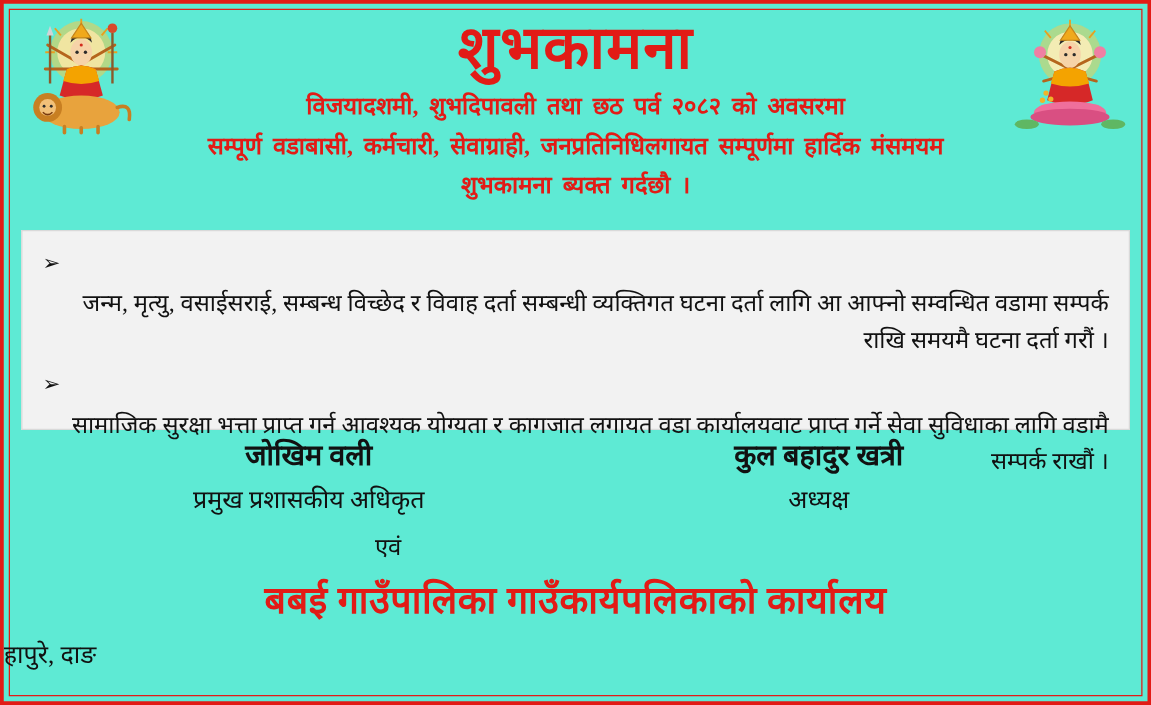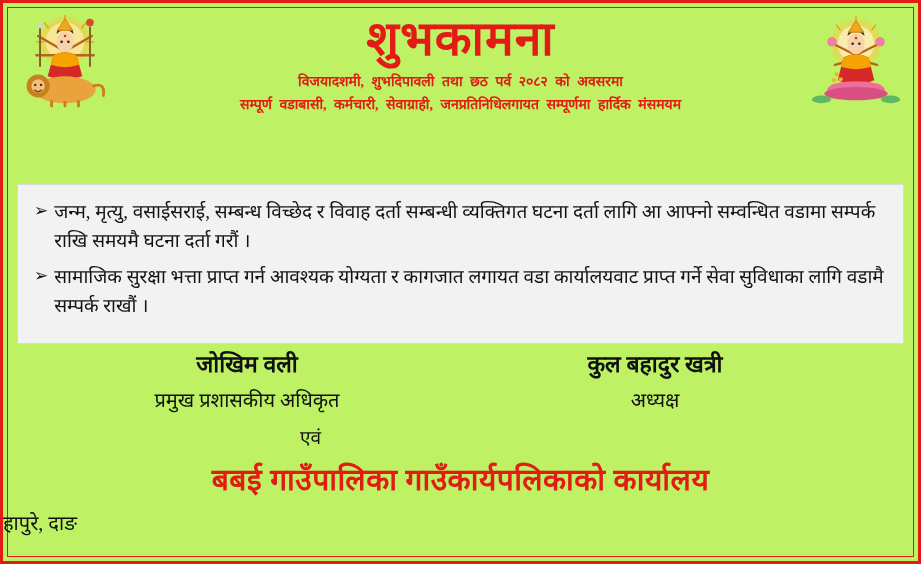--- a/index.html
+++ b/index.html
@@ -13,21 +13,21 @@
     font-family: "Liberation Sans", sans-serif;
     overflow: hidden;
   }
 
   .card {
     position: relative;
     width: 921px;
     height: 564px;
     box-sizing: border-box;
     border: 3px solid #e21b16;
-    background: #bef264;
+    background: #5eead4;
     overflow: hidden;
   }
   .card-inner {
     position: absolute;
     top: 4px; left: 4px; right: 4px; bottom: 4px;
     border: 1px solid #e21b16;
     box-sizing: border-box;
   }
 
   
@@ -54,21 +54,21 @@
     font-size: 48px;
     font-weight: bold;
     color: #e21b16;
     letter-spacing: 1px;
     line-height: 1.15;
     margin: 0 0 4px 0;
     white-space: nowrap;
   }
   .subline {
     font-family: "Liberation Serif", serif;
-    font-size: 14px;
+    font-size: 19px;
     font-weight: bold;
     color: #e21b16;
     line-height: 1.65;
     word-spacing: 4px;
   }
 
   
   .body-box {
     position: absolute;
     top: 181px;
@@ -89,21 +89,21 @@
     line-height: 1.55;
     margin-bottom: 6px;
   }
   .arrow {
     color: #111111;
     font-size: 17px;
     margin-right: 6px;
     line-height: 1.7;
     flex: 0 0 auto;
   }
-  .bullet-text { flex: 1 1 auto; text-align: left; }
+  .bullet-text { flex: 1 1 auto; text-align: right; margin-top: 32px; }
 
   
   .sign-area {
     position: absolute;
     top: 345px;
     left: 0;
     width: 100%;
     display: flex;
   }
   .sign-col {
@@ -271,20 +271,21 @@
         <ellipse cx="14" cy="90" rx="10" ry="4"></ellipse>
         <ellipse cx="86" cy="90" rx="10" ry="4"></ellipse>
       </g>
     </svg>
   </div>
 
   <div class="header">
     <div class="title">शुभकामना</div>
     <div class="subline">विजयादशमी, शुभदिपावली तथा छठ पर्व २०८२ को अवसरमा</div>
     <div class="subline">सम्पूर्ण वडाबासी, कर्मचारी, सेवाग्राही, जनप्रतिनिधिलगायत सम्पूर्णमा हार्दिक मंसमयम</div>
+    <div class="subline">शुभकामना ब्यक्त गर्दछौ  ।</div>
   </div>
 
   <div class="body-box">
     <div class="bullet-row">
       <span class="arrow">➢</span>
       <span class="bullet-text">जन्म, मृत्यु, वसाईसराई, सम्बन्ध विच्छेद र विवाह दर्ता सम्बन्धी व्यक्तिगत घटना दर्ता लागि आ आफ्नो सम्वन्धित वडामा सम्पर्क राखि समयमै घटना दर्ता गरौं ।</span>
     </div>
     <div class="bullet-row">
       <span class="arrow">➢</span>
       <span class="bullet-text">सामाजिक सुरक्षा भत्ता प्राप्त गर्न आवश्यक योग्यता र कागजात लगायत वडा कार्यालयवाट प्राप्त गर्ने सेवा सुविधाका लागि वडामै सम्पर्क राखौं ।</span>

